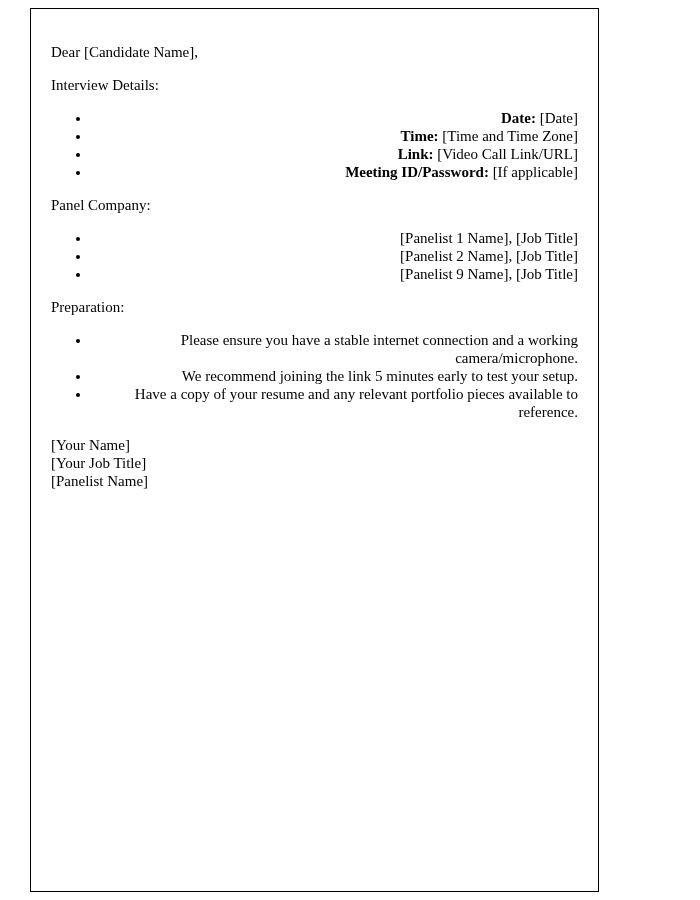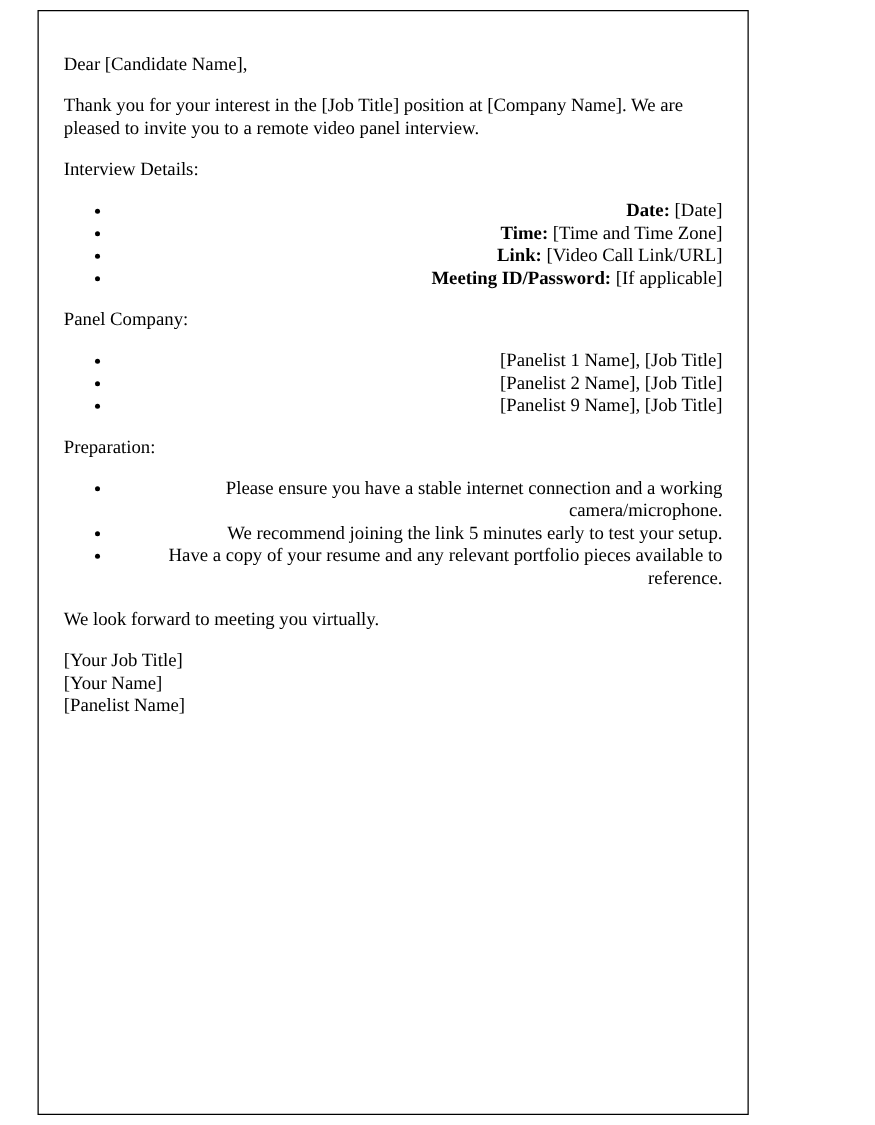--- a/index.html
+++ b/index.html
@@ -61,21 +61,20 @@
     margin: 0;
   }
 </style>
 </head>
 <body>
 
 <div class="page">
 
   <p class="para">Dear [Candidate Name],</p>
 
-  <p class="para">Thank you for your interest in the [Job Title] position at [Company Name]. We are pleased to invite you to a remote video panel interview.</p>
 
   <p class="heading">Interview Details:</p>
 
   <ul class="bullets">
     <li><span class="item-label">Date:</span> <span>[Date]</span></li>
     <li><span class="item-label">Time:</span> <span>[Time and Time Zone]</span></li>
     <li><span class="item-label">Link:</span> <span>[Video Call Link/URL]</span></li>
     <li><span class="item-label">Meeting ID/Password:</span> <span>[If applicable]</span></li>
   </ul>
 
@@ -89,22 +88,21 @@
 
   <p class="heading">Preparation:</p>
 
   <ul class="bullets">
     <li>Please ensure you have a stable internet connection and a working camera/microphone.</li>
     <li>We recommend joining the link 5 minutes early to test your setup.</li>
     <li>Have a copy of your resume and any relevant portfolio pieces available to reference.</li>
   </ul>
 
 
-  <p class="para">We look forward to meeting you virtually.</p>
 
 
   <div class="signature-block">
+    <p class="signature-line">[Your Name]</p>
     <p class="signature-line">[Your Job Title]</p>
-    <p class="signature-line">[Your Name]</p>
     <p class="signature-line">[Panelist Name]</p>
   </div>
 
 </div>
 
 </body></html>

